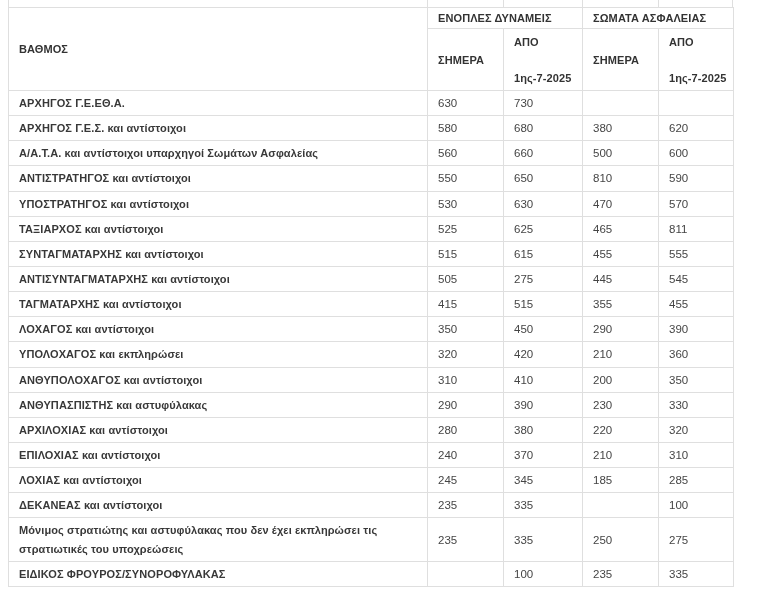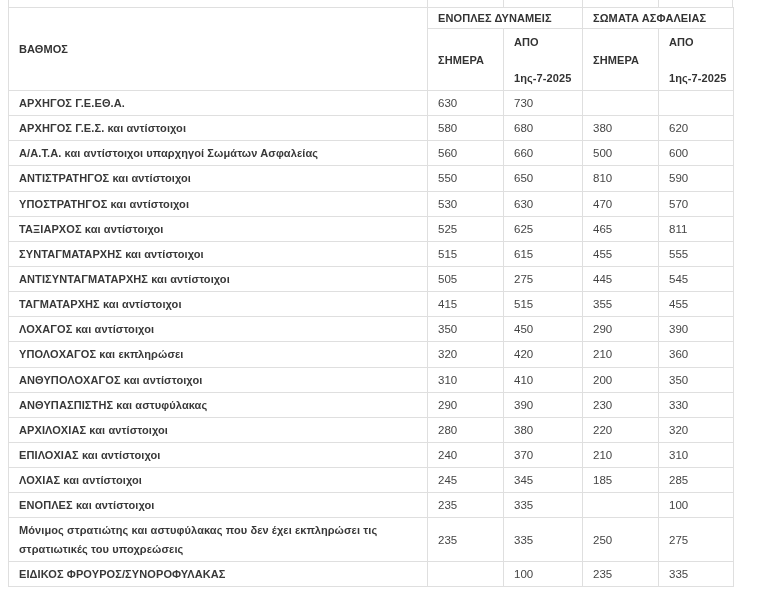--- a/index.html
+++ b/index.html
@@ -220,21 +220,21 @@
           <td class="val">310</td>
         </tr>
         <tr>
           <td class="rank">ΛΟΧΙΑΣ και αντίστοιχοι</td>
           <td class="val">245</td>
           <td class="val">345</td>
           <td class="val">185</td>
           <td class="val">285</td>
         </tr>
         <tr>
-          <td class="rank">ΕΝΟΠΛΕΣ και αντίστοιχοι</td>
+          <td class="rank">ΔΕΚΑΝΕΑΣ και αντίστοιχοι</td>
           <td class="val">235</td>
           <td class="val">335</td>
           <td class="val"></td>
           <td class="val">100</td>
         </tr>
         <tr>
           <td class="rank">Μόνιμος στρατιώτης και αστυφύλακας που δεν έχει εκπληρώσει τις στρατιωτικές του υποχρεώσεις</td>
           <td class="val">235</td>
           <td class="val">335</td>
           <td class="val">250</td>

